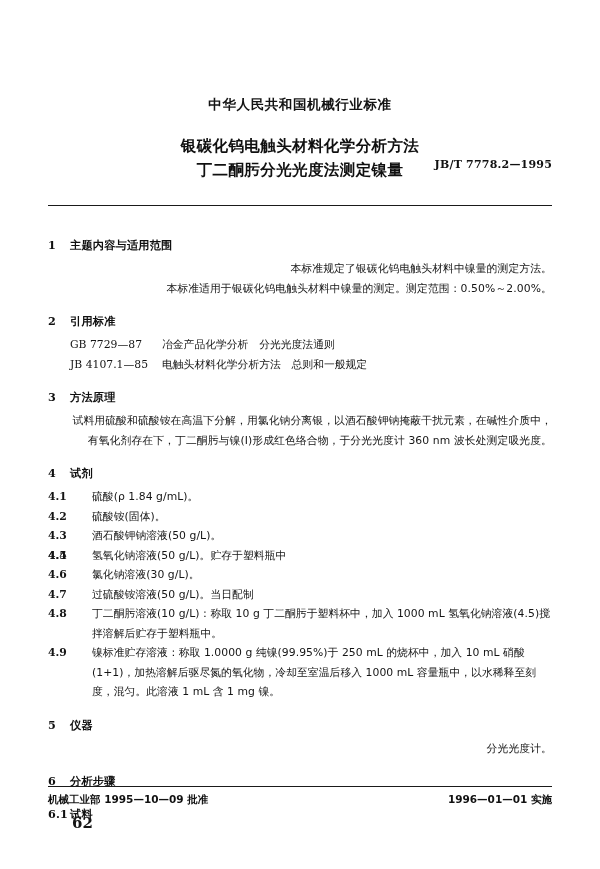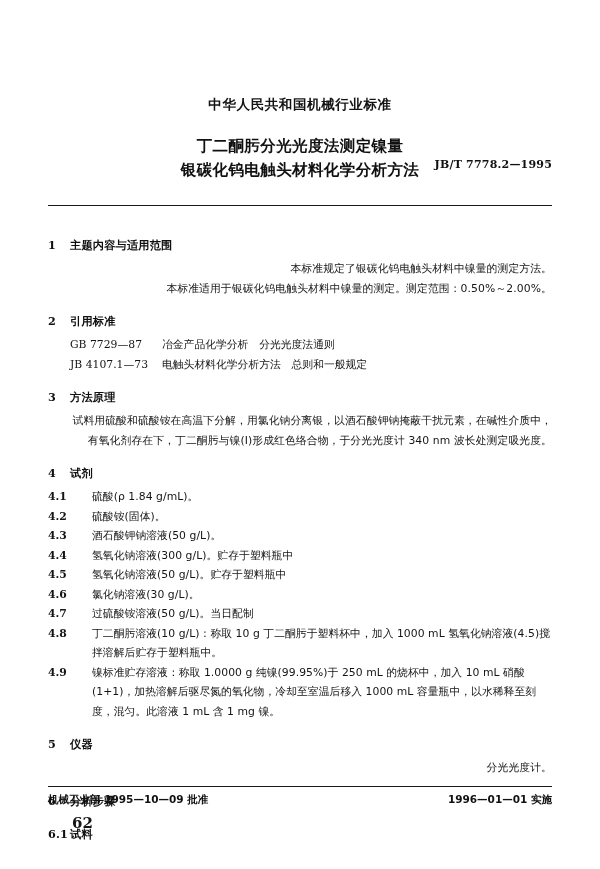--- a/index.html
+++ b/index.html
@@ -185,22 +185,22 @@
 <body>
 
 <div class="page">
   <div class="sheet"></div>
 
   <div class="hdr">
     <div class="hdr-org">中华人民共和国机械行业标准</div>
   </div>
 
   <div class="title-wrap">
+    <div class="title-line">银碳化钨电触头材料化学分析方法</div>
     <div class="title-line">丁二酮肟分光光度法测定镍量</div>
-    <div class="title-line">银碳化钨电触头材料化学分析方法</div>
   </div>
 
   <div class="std-no">JB/T 7778.2—1995</div>
 
   <div class="rule-top"></div>
 
   <div class="body">
 
     <div class="sec">
       <div class="sec-head">
@@ -211,39 +211,39 @@
     </div>
 
     <div class="sec">
       <div class="sec-head">
         <span class="num">2</span><span>引用标准</span>
       </div>
       <div class="refline">
         <span class="code">GB 7729—87</span><span>冶金产品化学分析　分光光度法通则</span>
       </div>
       <div class="refline">
-        <span class="code">JB 4107.1—73</span><span>电触头材料化学分析方法　总则和一般规定</span>
+        <span class="code">JB 4107.1—85</span><span>电触头材料化学分析方法　总则和一般规定</span>
       </div>
     </div>
 
     <div class="sec">
       <div class="sec-head">
         <span class="num">3</span><span>方法原理</span>
       </div>
-      <div class="para">试料用硫酸和硫酸铵在高温下分解，用氯化钠分离银，以酒石酸钾钠掩蔽干扰元素，在碱性介质中，有氧化剂存在下，丁二酮肟与镍(Ⅰ)形成红色络合物，于分光光度计 340 nm 波长处测定吸光度。</div>
+      <div class="para">试料用硫酸和硫酸铵在高温下分解，用氯化钠分离银，以酒石酸钾钠掩蔽干扰元素，在碱性介质中，有氧化剂存在下，丁二酮肟与镍(Ⅰ)形成红色络合物，于分光光度计 360 nm 波长处测定吸光度。</div>
     </div>
 
     <div class="sec">
       <div class="sec-head">
         <span class="num">4</span><span>试剂</span>
       </div>
       <div class="item"><span class="ino">4.1</span><span>硫酸(ρ 1.84 g/mL)。</span></div>
       <div class="item"><span class="ino">4.2</span><span>硫酸铵(固体)。</span></div>
       <div class="item"><span class="ino">4.3</span><span>酒石酸钾钠溶液(50 g/L)。</span></div>
-      <div class="item"><span class="ino">4.4</span><span>氢氧化钠溶液(300 g/L)。贮存于塑料瓶中</span></div>
+      <div class="item"><span class="ino">4.4</span></div>
       <div class="item"><span class="ino">4.5</span><span>氢氧化钠溶液(50 g/L)。贮存于塑料瓶中</span></div>
       <div class="item"><span class="ino">4.6</span><span>氯化钠溶液(30 g/L)。</span></div>
       <div class="item"><span class="ino">4.7</span><span>过硫酸铵溶液(50 g/L)。当日配制</span></div>
       <div class="item"><span class="ino">4.8</span><span>丁二酮肟溶液(10 g/L)：称取 10 g 丁二酮肟于塑料杯中，加入 1000 mL 氢氧化钠溶液(4.5)搅拌溶解后贮存于塑料瓶中。</span></div>
       <div class="item"><span class="ino">4.9</span><span>镍标准贮存溶液：称取 1.0000 g 纯镍(99.95%)于 250 mL 的烧杯中，加入 10 mL 硝酸(1+1)，加热溶解后驱尽氮的氧化物，冷却至室温后移入 1000 mL 容量瓶中，以水稀释至刻度，混匀。此溶液 1 mL 含 1 mg 镍。</span></div>
     </div>
 
     <div class="sec">
       <div class="sec-head">
         <span class="num">5</span><span>仪器</span>

